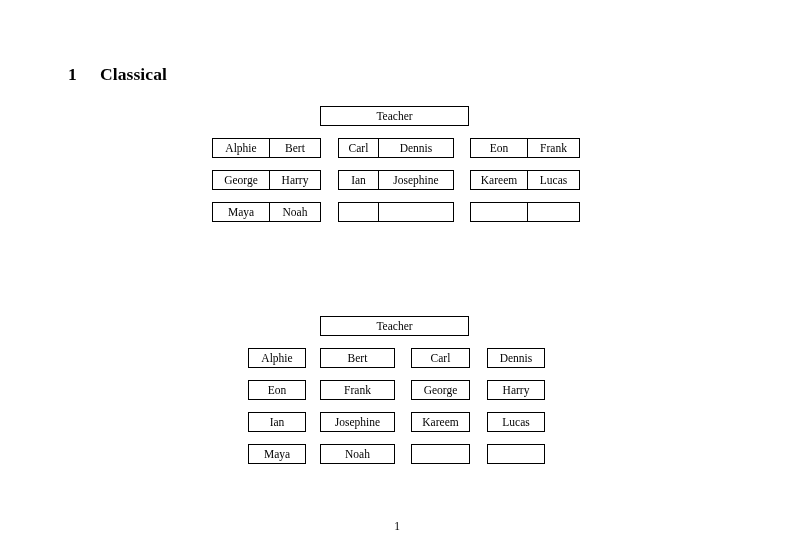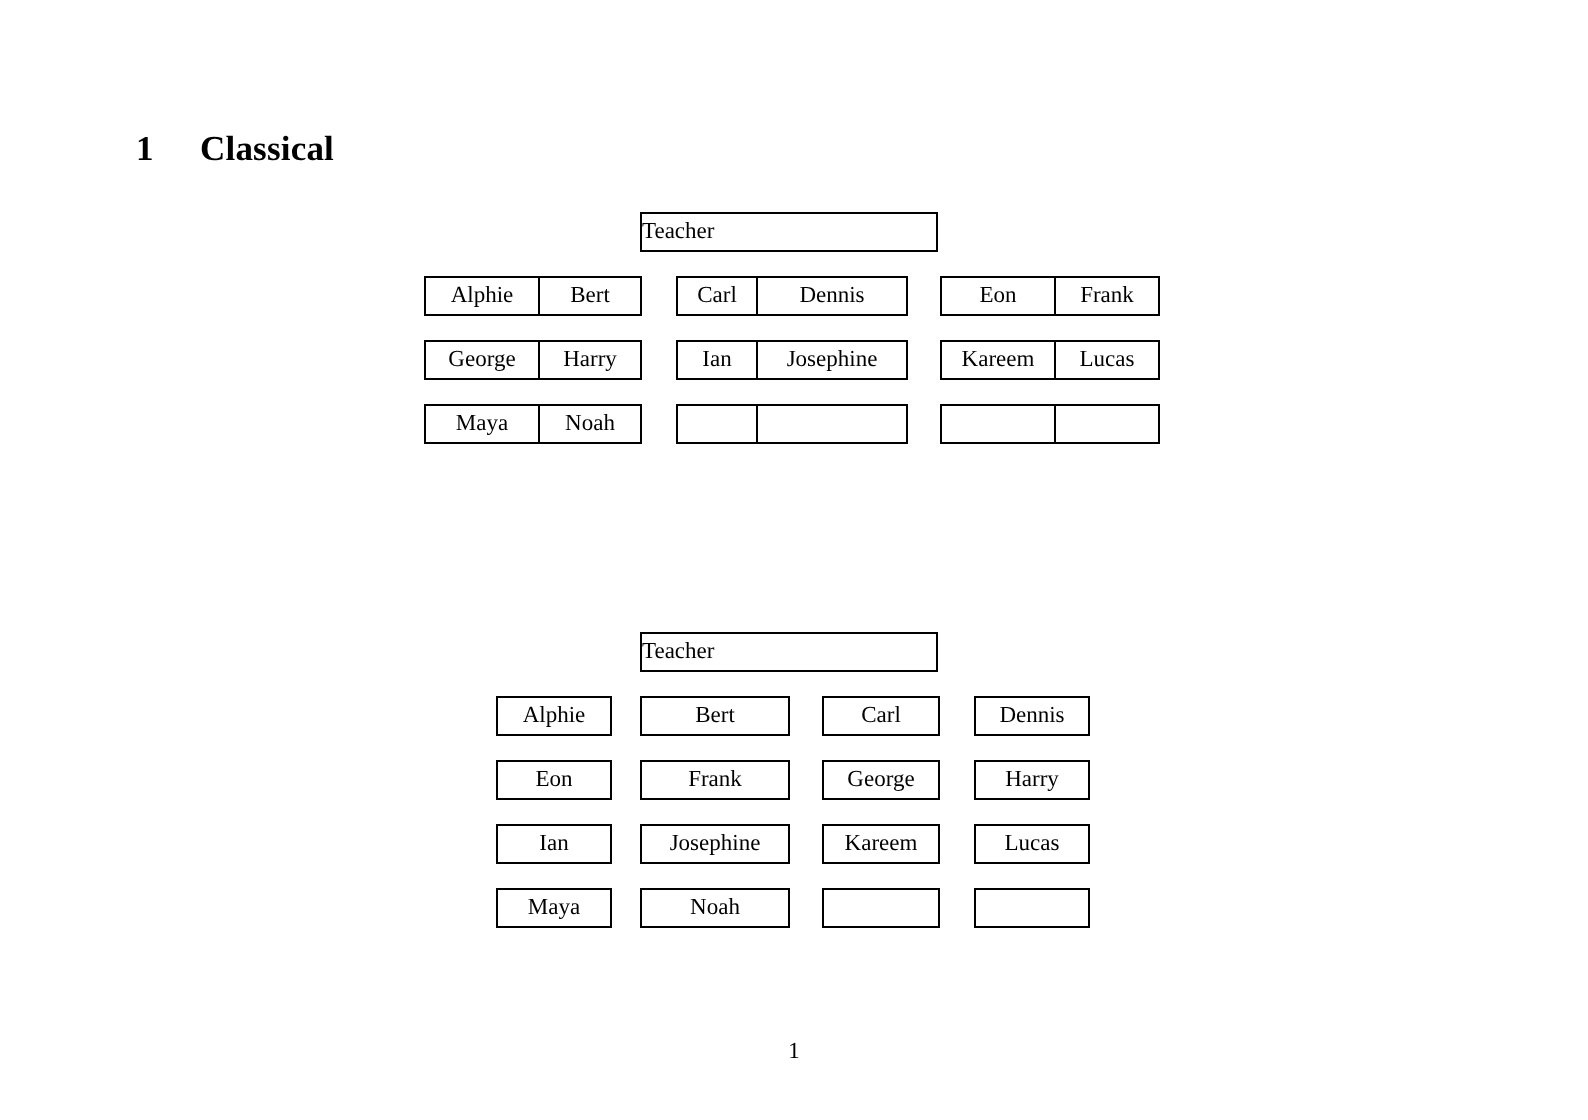--- a/index.html
+++ b/index.html
@@ -47,21 +47,21 @@
   #heading-distributed { left: 68px;  top: 275px; }
 
   
   .teacher-bar {
     position: absolute;
     left: 320px;
     width: 149px;
     height: 20px;
     border: 1px solid #000000;
     box-sizing: border-box;
-    text-align: left;
+    text-align: center;
     font-size: 11.5px;
     line-height: 18px;
   }
   #teacher-classical   { top: 106px; }
   #teacher-distributed { top: 316px; }
   .cl-group {
     position: absolute;
     display: flex;
     height: 20px;
   }

